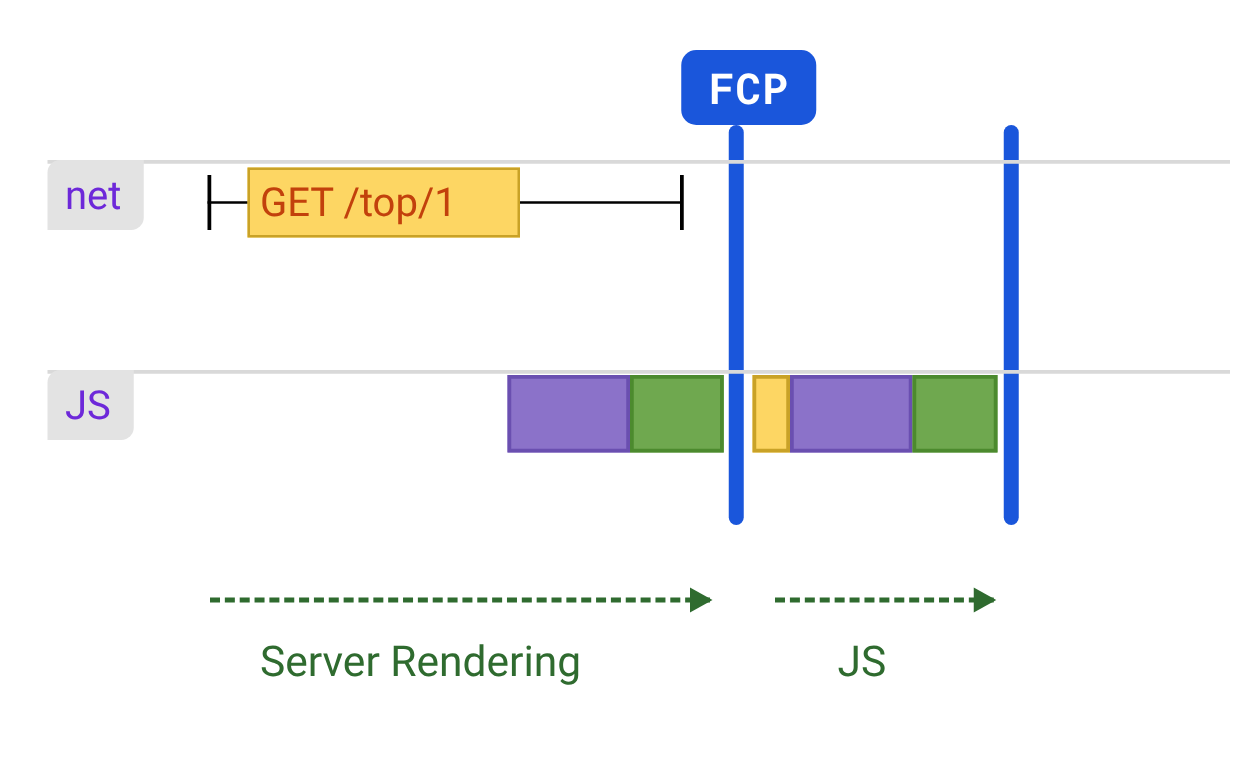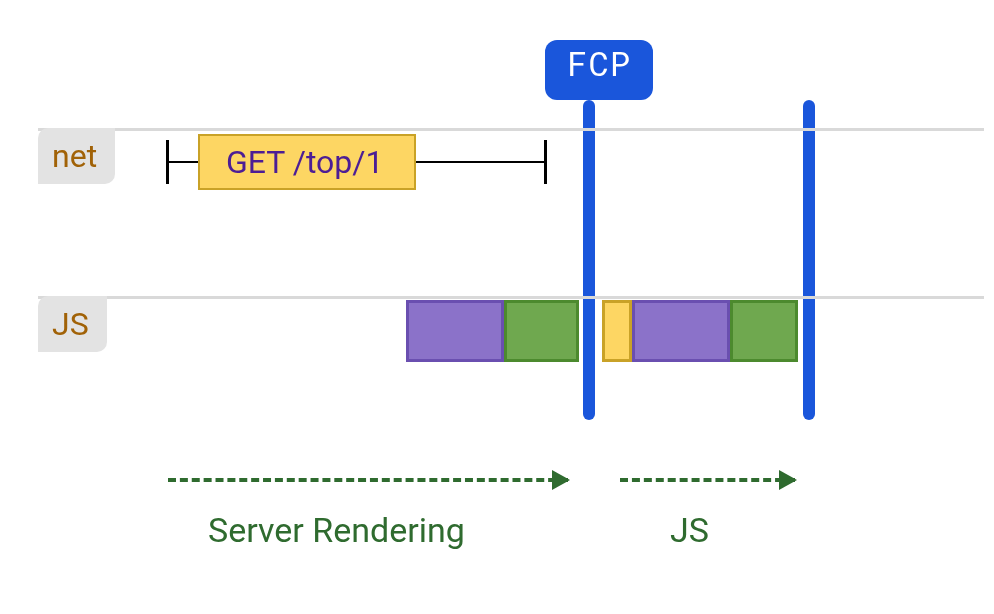--- a/index.html
+++ b/index.html
@@ -22,38 +22,38 @@
     left: 38px;
     right: 10px;
     height: 3px;
     background: #d9d9d9;
   }
   .lane-label {
     position: absolute;
     left: 38px;
     height: 56px;
     background: #e3e3e3;
-    color: #a16207;
+    color: #6d28d9;
     font-size: 32px;
     display: flex;
     align-items: center;
     padding: 0 18px 0 14px;
     border-radius: 10px 0 10px 0;
   }
   .badge {
     position: absolute;
     top: 40px;
     height: 60px;
     background: #1a56db;
     color: #fff;
     font-size: 34px;
-    font-weight: 400;
+    font-weight: 700;
     letter-spacing: 1px;
     display: flex;
-    align-items: flex-start;
+    align-items: center;
     justify-content: center;
     border-radius: 12px;
     padding: 0 22px;
     font-family: "Roboto Mono", "Menlo", monospace;
   }
   .badge-line {
     position: absolute;
     width: 12px;
     background: #1a56db;
     border-radius: 6px;
@@ -66,25 +66,25 @@
   }
   .net-span-cap {
     position: absolute;
     width: 3px;
     background: #000;
   }
   .net-req-box {
     position: absolute;
     background: #fdd663;
     border: 2px solid #c9a227;
-    color: #4c1d95;
+    color: #c2410c;
     font-size: 32px;
     display: flex;
     align-items: center;
-    padding-left: 26px;
+    padding-left: 8px;
   }
   .task-box {
     position: absolute;
     height: 62px;
     border-width: 3px;
     border-style: solid;
   }
   .purple { background: #8b72c9; border-color: #6a4fb0; }
   .green  { background: #6fa84f; border-color: #4c8a2e; }
   .yellow2{ background: #fdd663; border-color: #c9a227; }

